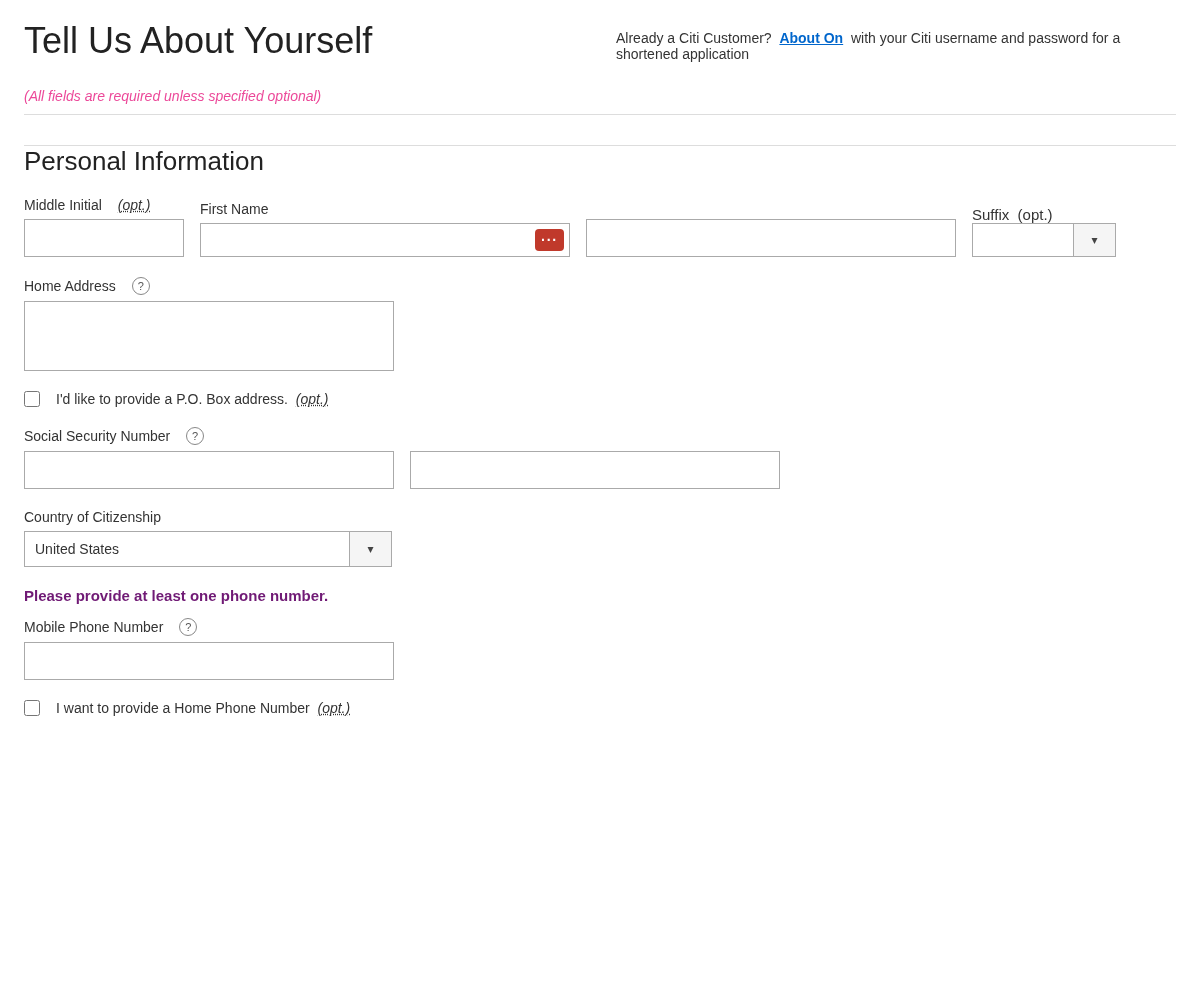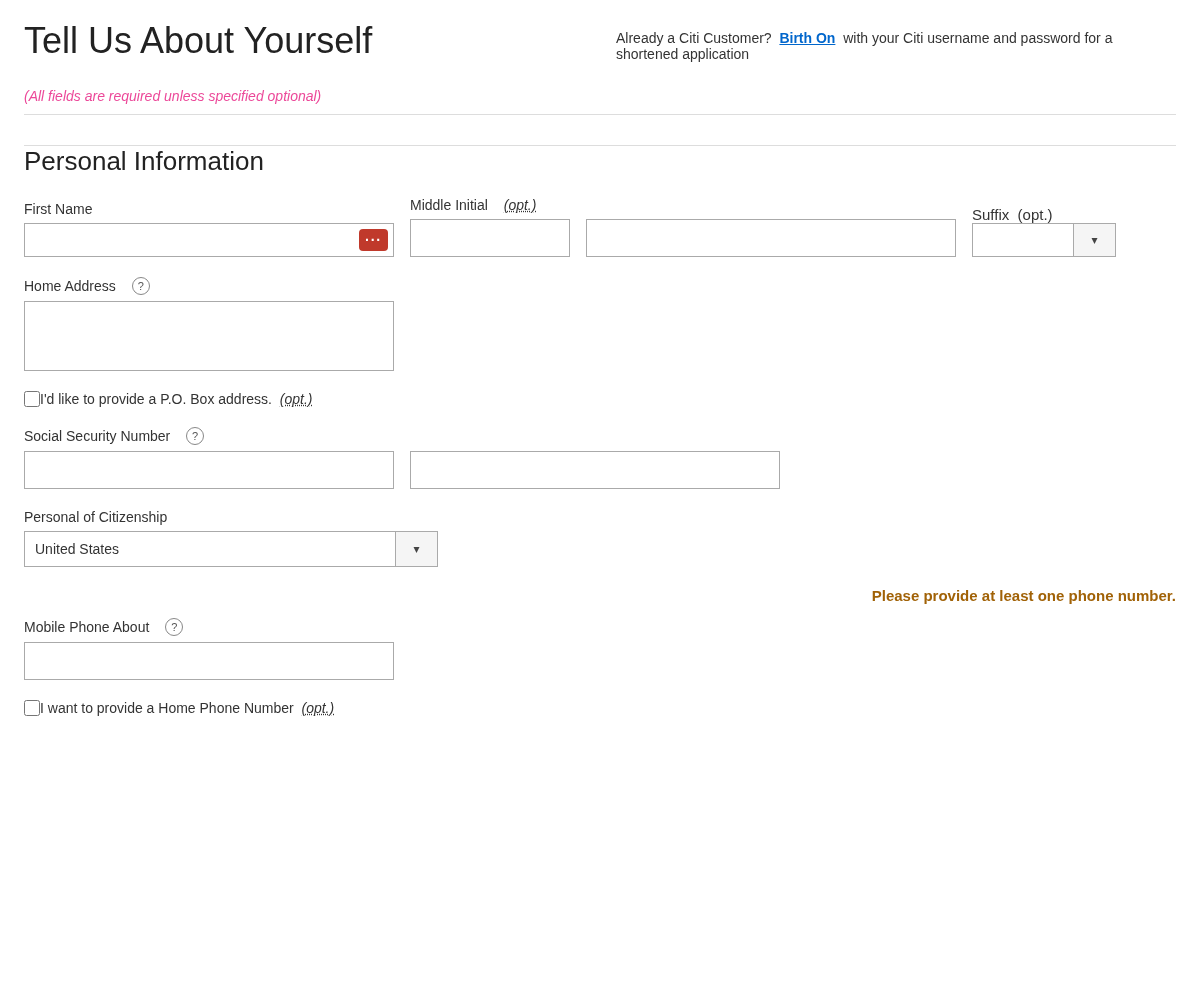--- a/index.html
+++ b/index.html
@@ -130,21 +130,21 @@
       color: #444;
     }
     .home-address-field {
       width: 370px;
       height: 70px;
       resize: none;
     }
     .checkbox-row {
       display: flex;
       align-items: flex-start;
-      gap: 0;
+      gap: 16px;
       margin-bottom: 20px;
     }
     .checkbox-row input[type="checkbox"] {
       width: 16px;
       height: 16px;
       cursor: pointer;
     }
     .checkbox-row label {
       font-size: 14px;
       color: #333;
@@ -156,21 +156,21 @@
     .ssn-field {
       width: 370px;
     }
     .dob-field {
       width: 370px;
     }
     .select-wrapper {
       display: flex;
       border: 1px solid #aaa;
       overflow: hidden;
-      width: 414px;
+      width: 368px;
     }
     .select-display {
       flex: 1;
       padding: 9px 10px;
       font-size: 14px;
       background: #fff;
       border: none;
       outline: none;
     }
     .select-btn {
@@ -181,22 +181,21 @@
       align-items: center;
       justify-content: center;
       cursor: pointer;
       font-size: 12px;
       color: #444;
     }
     .phone-section-note {
       font-weight: bold;
       font-size: 15px;
       margin-bottom: 14px;
-      color: #a16207;
-      text-align: right;
+      color: #701a75;
     }
     .mobile-phone-field {
       width: 370px;
     }
     .first-name-input-wrapper {
       position: relative;
       display: flex;
       align-items: center;
     }
     .first-name-input-wrapper input {
@@ -229,49 +228,49 @@
 </head>
 <body>
 
 <div class="page-header">
   <div class="header-left">
     <h1>Tell Us About Yourself</h1>
     <p class="subtitle">(All fields are required unless specified optional)</p>
   </div>
   <div class="header-right">
     <span>Already a Citi Customer?</span>
-    &nbsp;<a href="#">Birth On</a>&nbsp;
+    &nbsp;<a href="#">About On</a>&nbsp;
     <span>with your Citi username and password for a shortened application</span>
   </div>
 </div>
 
 <hr class="divider">
 
 <h2 class="section-title">Personal Information</h2>
 
 <div class="form-row">
+  <div class="form-group">
+    <label>
+      <span>Middle Initial</span>
+      &nbsp;<span class="opt">(opt.)</span>
+    </label>
+    <input type="text" class="middle-initial-field" style="border: 1px solid rgb(170, 170, 170); padding: 8px 10px; font-size: 14px; height: 38px;">
+  </div>
+
   <div class="form-group">
     <label>First Name</label>
     <div class="first-name-input-wrapper">
       <input type="text" class="form-group" style="width: 370px; border: 1px solid rgb(170, 170, 170); padding: 8px 42px 8px 10px; font-size: 14px;">
       <span class="autofill-badge">
         <span class="autofill-dots">···</span>
       </span>
     </div>
   </div>
 
   <div class="form-group">
-    <label>
-      <span>Middle Initial</span>
-      &nbsp;<span class="opt">(opt.)</span>
-    </label>
-    <input type="text" class="middle-initial-field" style="border: 1px solid rgb(170, 170, 170); padding: 8px 10px; font-size: 14px; height: 38px;">
-  </div>
-
-  <div class="form-group">
     <input type="text" class="last-name-field" style="border: 1px solid rgb(170, 170, 170); padding: 8px 10px; font-size: 14px; height: 38px;">
   </div>
 
   <div class="suffix-container">
     <label>
       <span>Suffix</span>
       &nbsp;<span class="opt">(opt.)</span>
     </label>
     <div class="suffix-select-wrapper">
       <input type="text" class="suffix-input" style="">
@@ -309,36 +308,36 @@
     <input type="text" class="ssn-field" style="border: 1px solid rgb(170, 170, 170); padding: 8px 10px; font-size: 14px; height: 38px; width: 370px;">
   </div>
 
   <div class="form-group">
     <input type="text" class="dob-field" style="border: 1px solid rgb(170, 170, 170); padding: 8px 10px; font-size: 14px; height: 38px; width: 370px;">
   </div>
 </div>
 
 <div class="form-row">
   <div class="form-group">
-    <label>Personal of Citizenship</label>
+    <label>Country of Citizenship</label>
     <div class="select-wrapper">
       <div class="select-display">United States</div>
       <div class="select-btn">
         <span>▾</span>
       </div>
     </div>
   </div>
 </div>
 
 <p class="phone-section-note">Please provide at least one phone number.</p>
 
 <div class="form-row">
   <div class="form-group">
     <label>
-      <span>Mobile Phone About</span>
+      <span>Mobile Phone Number</span>
       &nbsp;<span class="help-icon">?</span>
     </label>
     <input type="text" class="mobile-phone-field" style="border: 1px solid rgb(170, 170, 170); padding: 8px 10px; font-size: 14px; height: 38px; width: 370px;">
   </div>
 </div>
 
 <div class="checkbox-row">
   <input type="checkbox" id="home-phone-checkbox" style="">
   <label for="home-phone-checkbox">
     <span>I want to provide a Home Phone Number</span>

